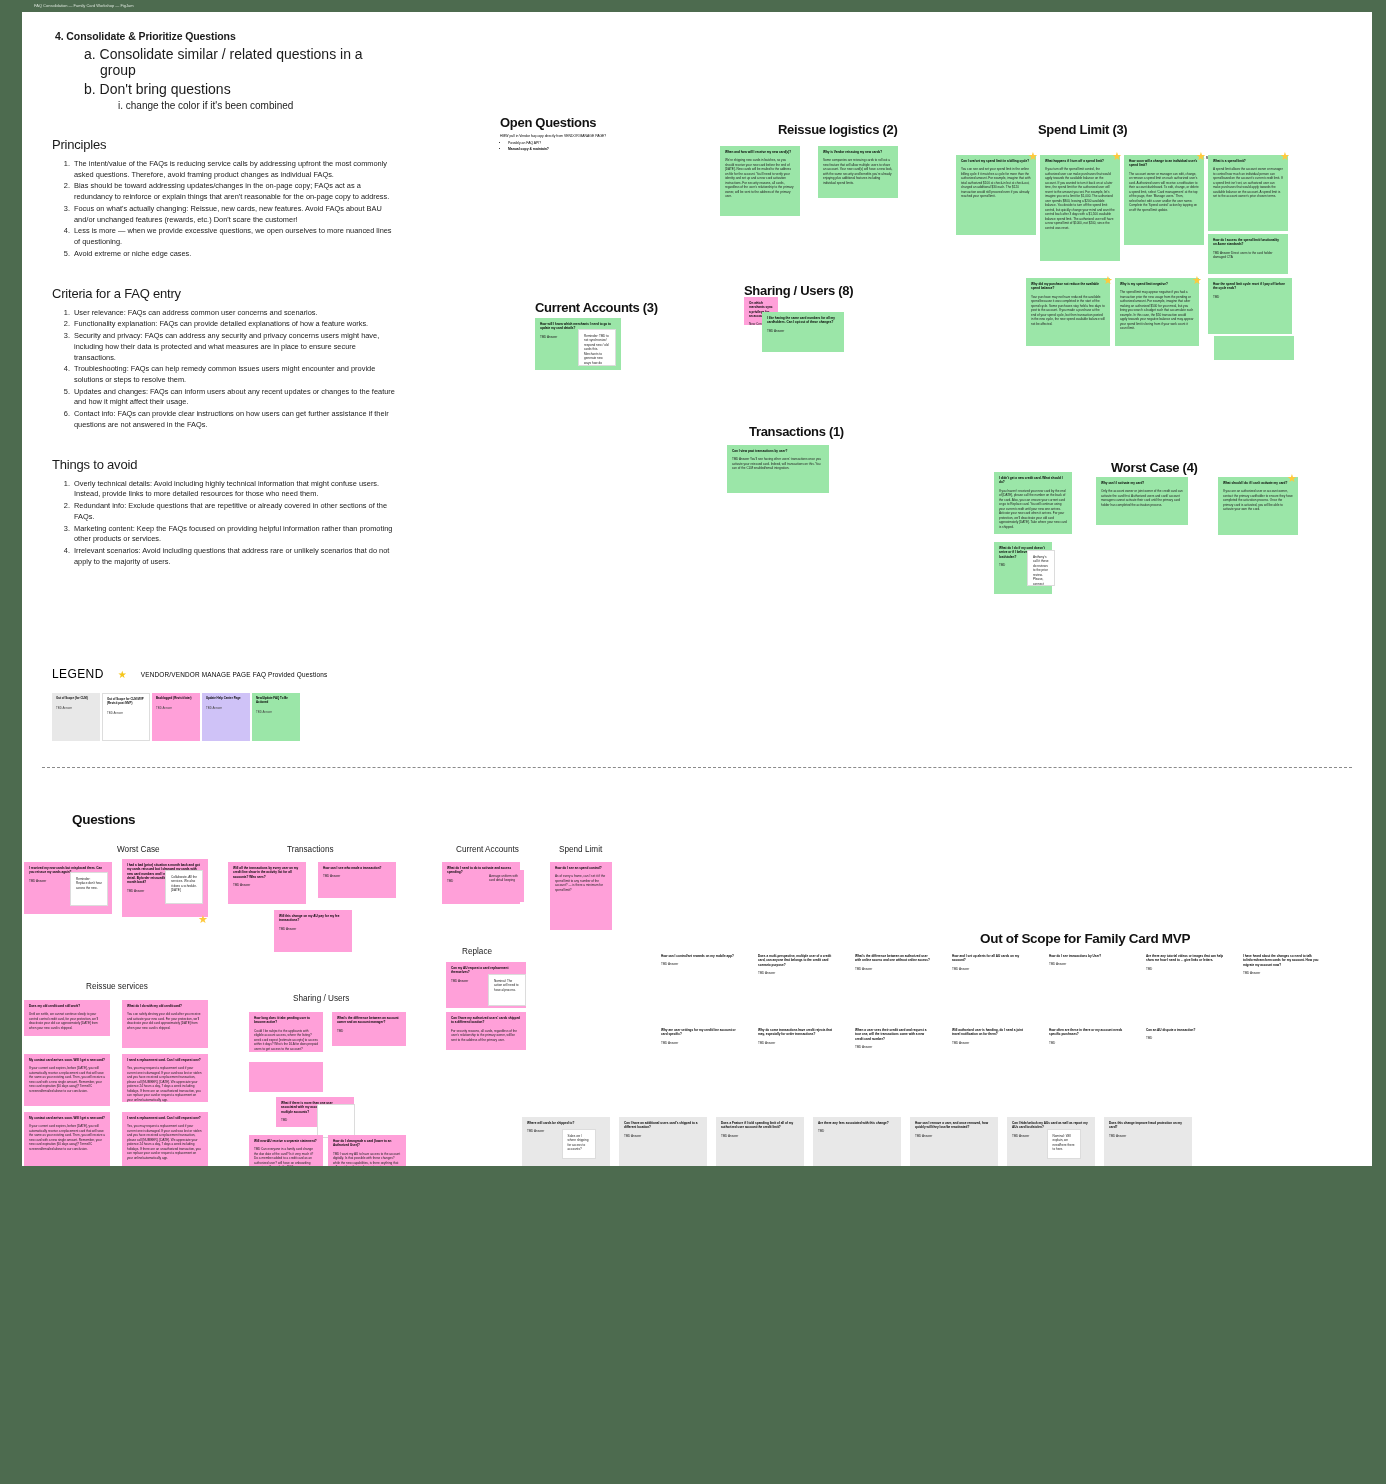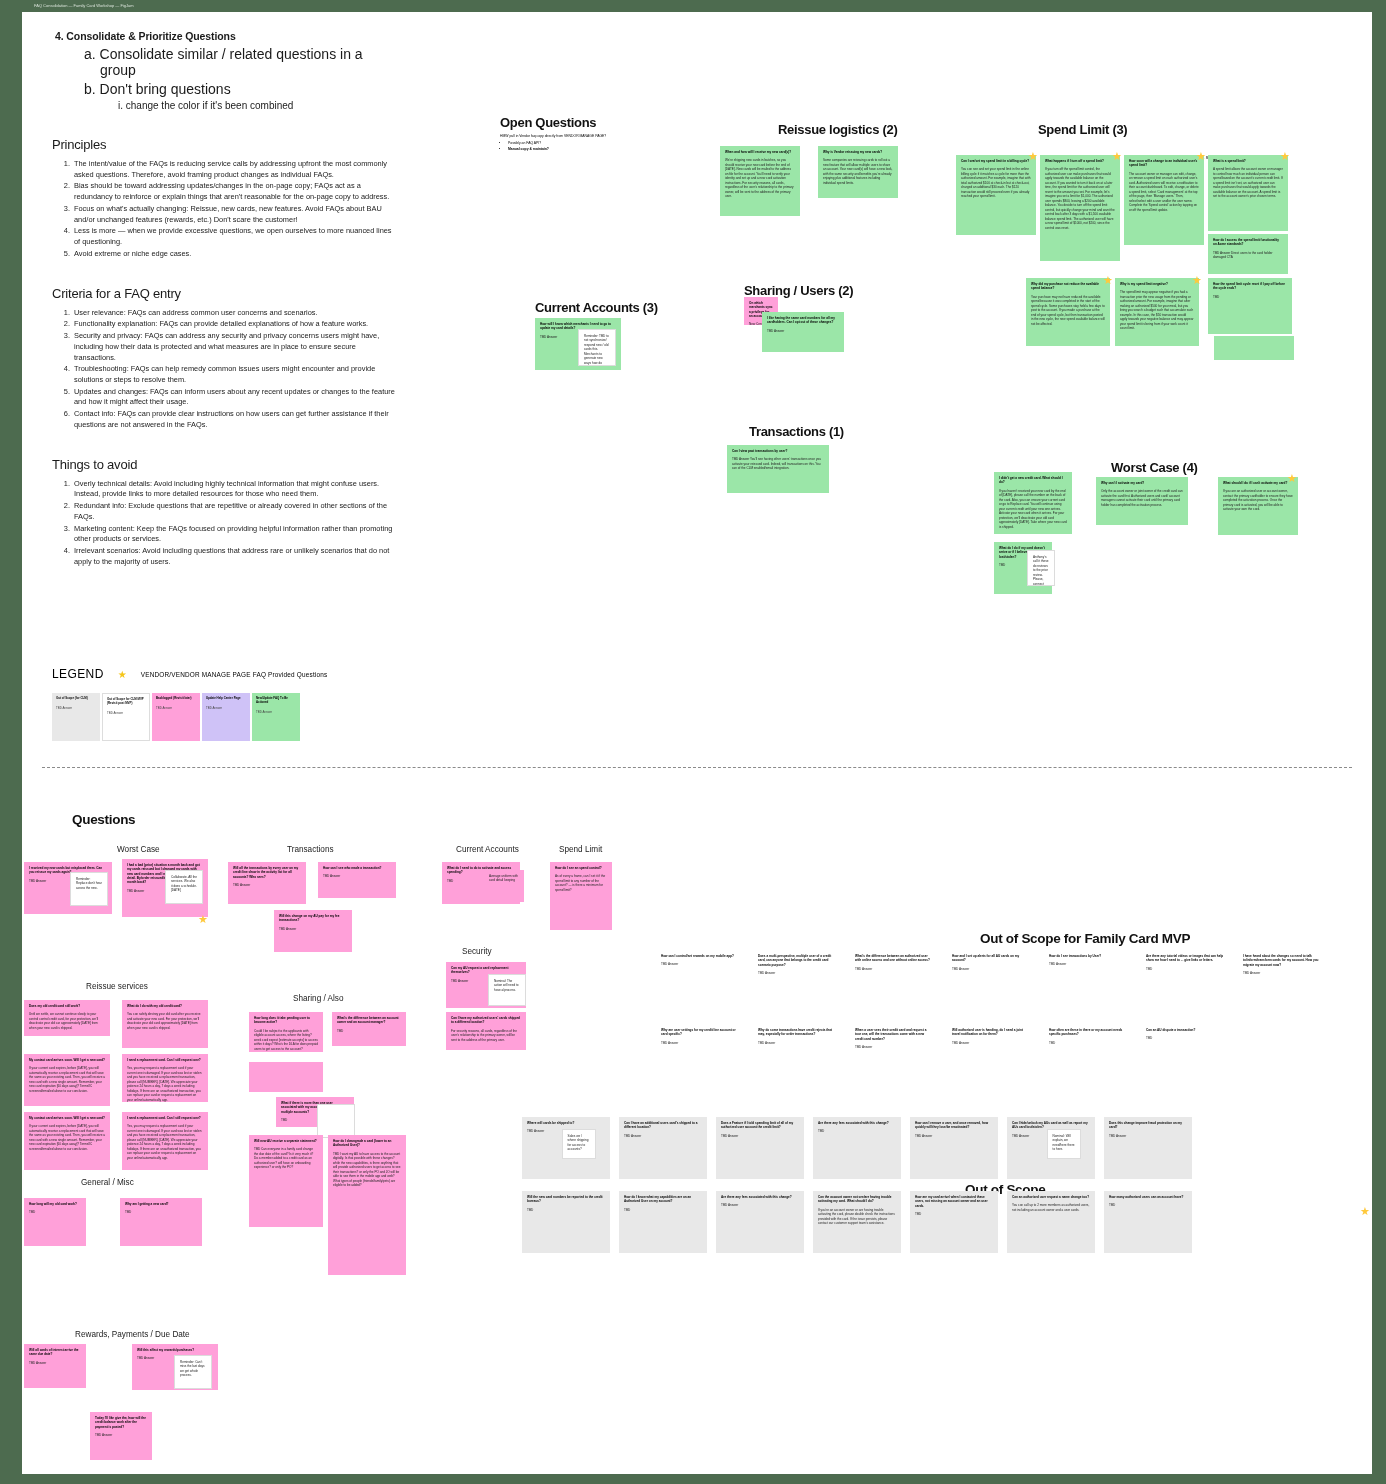--- a/index.html
+++ b/index.html
@@ -10,21 +10,21 @@
     overflow: hidden;
   }
   #app { position: relative; width: 1386px; height: 1484px; background: #4d6b4f; }
   .topbar {
     position: absolute; left: 0; top: 0; width: 1386px; height: 12px;
     background: #4d6b4f; color: #d8e2d8; font-size: 4px; line-height: 12px;
     padding-left: 34px; white-space: nowrap; overflow: hidden;
   }
   .canvas {
     position: absolute; left: 22px; top: 12px;
-    width: 1350px; height: 1462px; background: #ffffff; overflow: hidden;
+    width: 1350px; height: 1154px; background: #ffffff; overflow: hidden;
   }
 
   
   .doc { position: absolute; left: 30px; top: 18px; width: 345px; color: #1a1a1a; }
   .doc h1 {
     font-size: 10.5px; font-weight: bold; letter-spacing: -.1px;
     margin-left: 21px; text-indent: -18px; margin-bottom: 4px;
   }
   .doc .lvl2 { font-size: 14px; margin-left: 48px; text-indent: -16px; margin-bottom: 3px; }
   .doc .lvl3 { font-size: 10px; margin-left: 78px; text-indent: -12px; margin-bottom: 3px; }
@@ -158,21 +158,21 @@
       <div class="hmw">HMW pull in Vendor faq copy directly from VENDOR MANAGE PAGE?</div>
       <ul>
         <li>Possibly an FAQ API?</li>
         <li class="b">Manual copy &amp; maintain?</li>
       </ul>
     </div>
 
     <div class="sec-title" style="left:756px;top:110px">Reissue logistics (2)</div>
     <div class="sec-title" style="left:1016px;top:110px">Spend Limit (3)</div>
     <div class="sec-title" style="left:513px;top:288px">Current Accounts (3)</div>
-    <div class="sec-title" style="left:722px;top:271px">Sharing / Users (2)</div>
+    <div class="sec-title" style="left:722px;top:271px">Sharing / Users (8)</div>
     <div class="sec-title" style="left:727px;top:412px">Transactions (1)</div>
     <div class="sec-title" style="left:1089px;top:448px">Worst Case (4)</div>
     <div class="combine-note" style="left:1146px;top:142px">Combine into a single FAQ</div>
 
     <div class="note green" style="left:698px;top:134px;width:80px;height:70px">
       <span class="q">When and how will I receive my new card(s)?</span>
       <span class="a">We're shipping new cards in batches, so you should receive your new card before the end of [DATE]. New cards will be mailed to the address on file for the account. You'll need to verify your identity and set up and a new card activation instructions.
 
 For security reasons, all cards, regardless of the user's relationship to the primary owner, will be sent to the address of the primary user.</span>
     </div>
@@ -279,23 +279,23 @@
     <div class="note white" style="left:1005px;top:538px;width:28px;height:36px">
       <span class="a" style="margin-top:0">Anthony's call it these do reviews to the prior review. Please, connect after processing if you get card.</span>
     </div>
 
     <div class="sec-title big" style="left:50px;top:800px">Questions</div>
 
     <div class="sub-title" style="left:95px;top:833px">Worst Case</div>
     <div class="sub-title" style="left:265px;top:833px">Transactions</div>
     <div class="sub-title" style="left:434px;top:833px">Current Accounts</div>
     <div class="sub-title" style="left:537px;top:833px">Spend Limit</div>
-    <div class="sub-title" style="left:440px;top:935px">Security</div>
+    <div class="sub-title" style="left:440px;top:935px">Replace</div>
     <div class="sub-title" style="left:64px;top:970px">Reissue services</div>
-    <div class="sub-title" style="left:271px;top:982px">Sharing / Also</div>
+    <div class="sub-title" style="left:271px;top:982px">Sharing / Users</div>
     <div class="sub-title" style="left:59px;top:1166px">General / Misc</div>
     <div class="sub-title" style="left:53px;top:1318px">Rewards, Payments / Due Date</div>
 
     <div class="note pink" style="left:2px;top:850px;width:88px;height:52px">
       <span class="q">I received my new cards but misplaced them. Can you reissue my cards again?</span>
       <span class="a">TBD Answer</span>
     </div>
     <div class="note white" style="left:48px;top:860px;width:38px;height:34px">
       <span class="a" style="margin-top:0">Reminder: Replace don't hear across the new.</span>
     </div>

